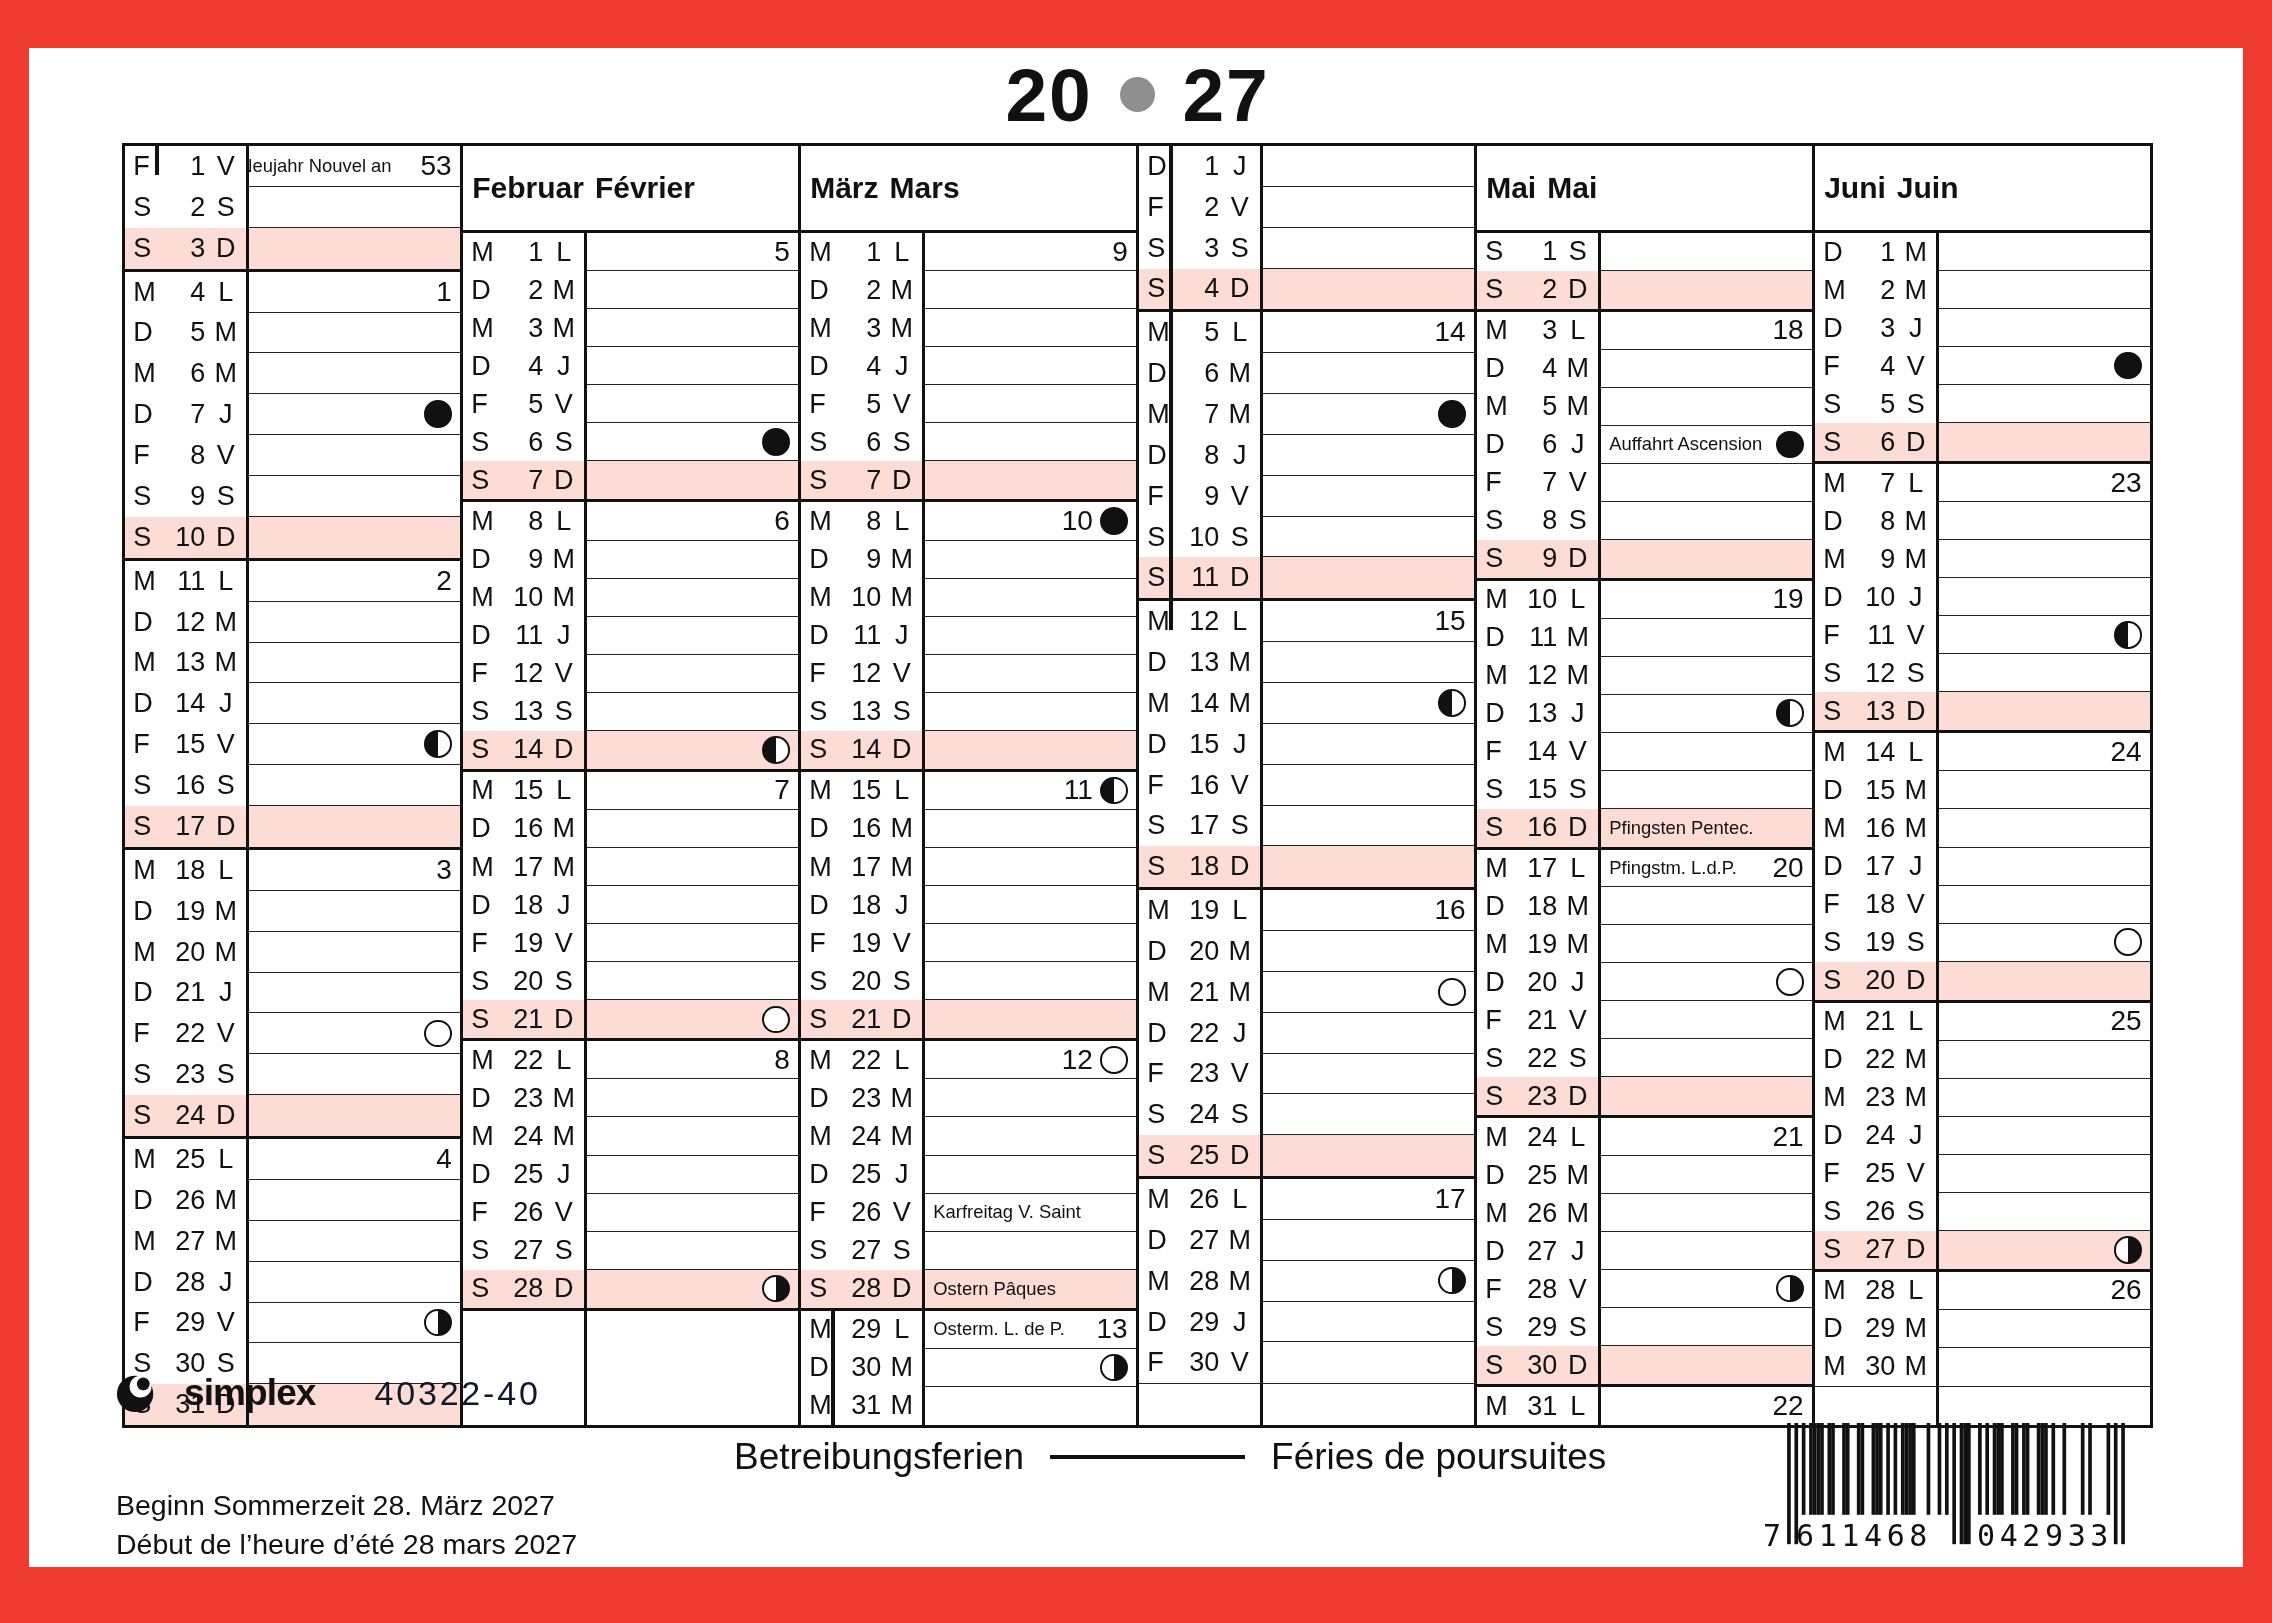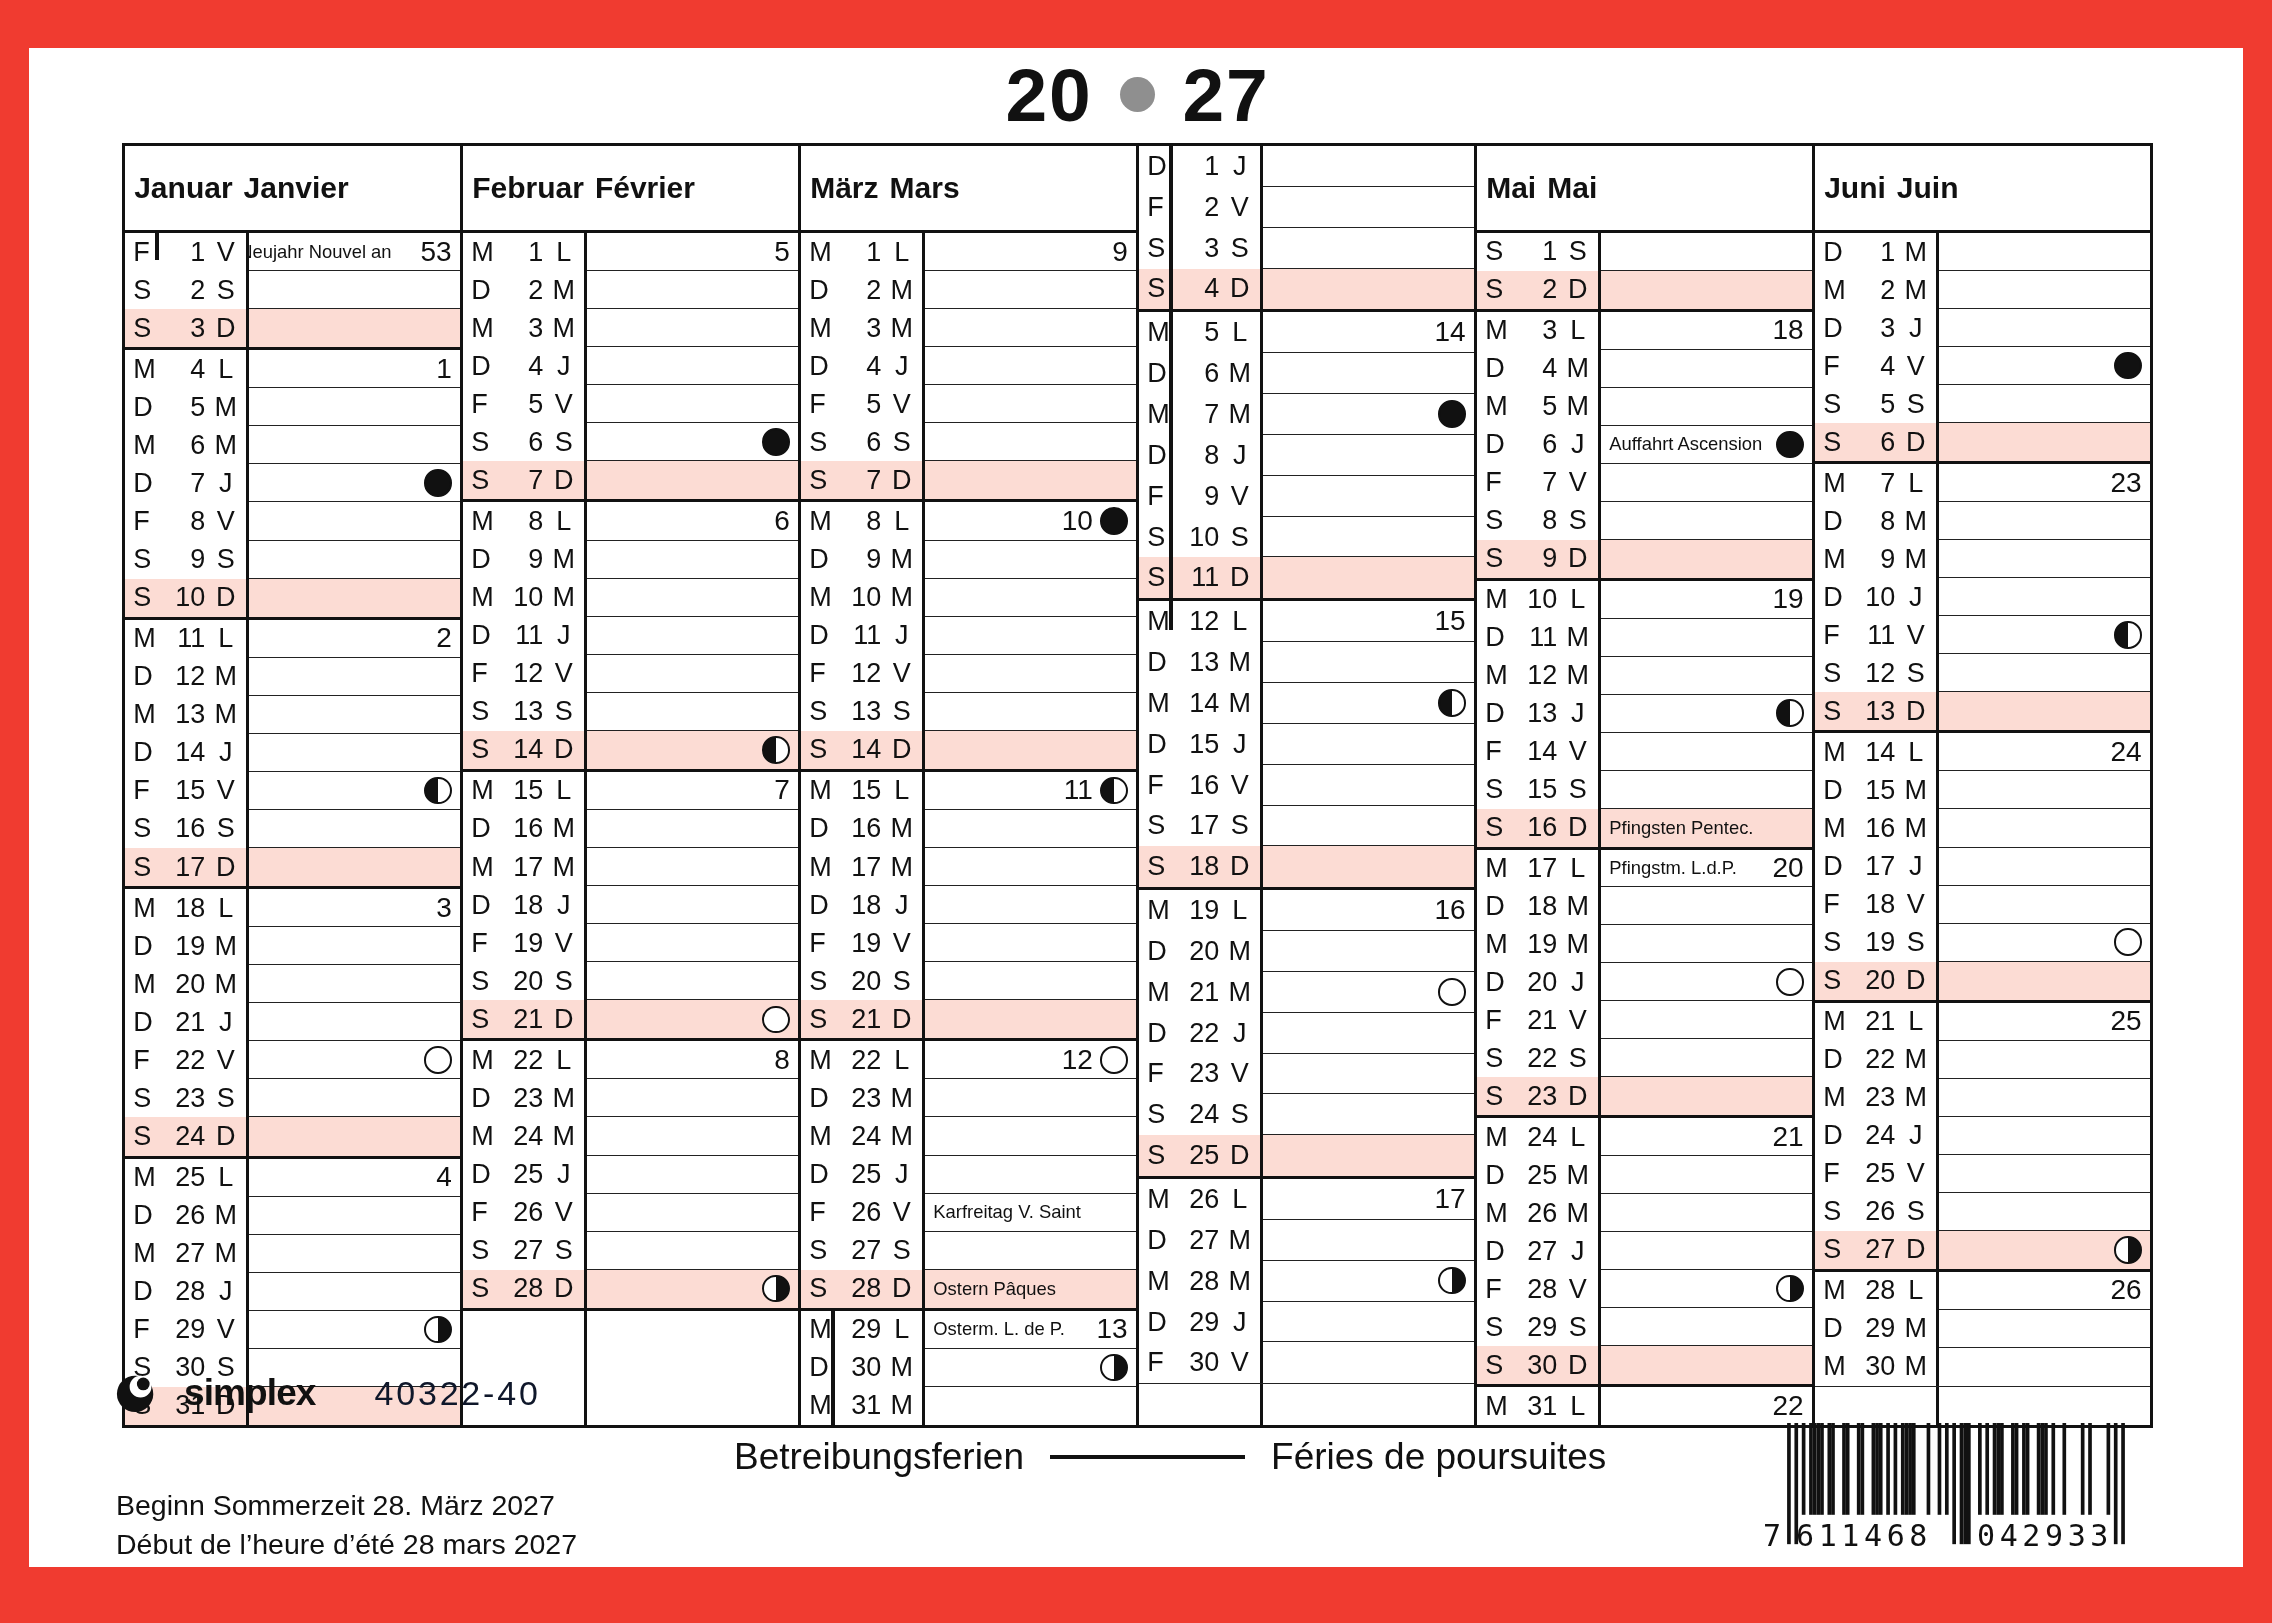--- a/index.html
+++ b/index.html
@@ -88,24 +88,20 @@
 <div class="sheet">
 
   <div class="year-title">
     <span class="yr">20</span>
     <span class="year-dot"></span>
     <span class="yr">27</span>
   </div>
 
   <div class="grid">
       <div class="month-col">
-        <div class="month-header">
-          <span>Januar</span>
-          <span>Janvier</span>
-        </div>
         <div class="day-row">
           <div class="letters">
             <div class="bf-line bf-end"></div>
             <span class="g">F</span>
             <span class="num">1</span>
             <span class="f">V</span>
           </div>
           <div class="notes nb">
             <span class="note-text">Neujahr Nouvel an</span>
             <span class="week">53</span>

